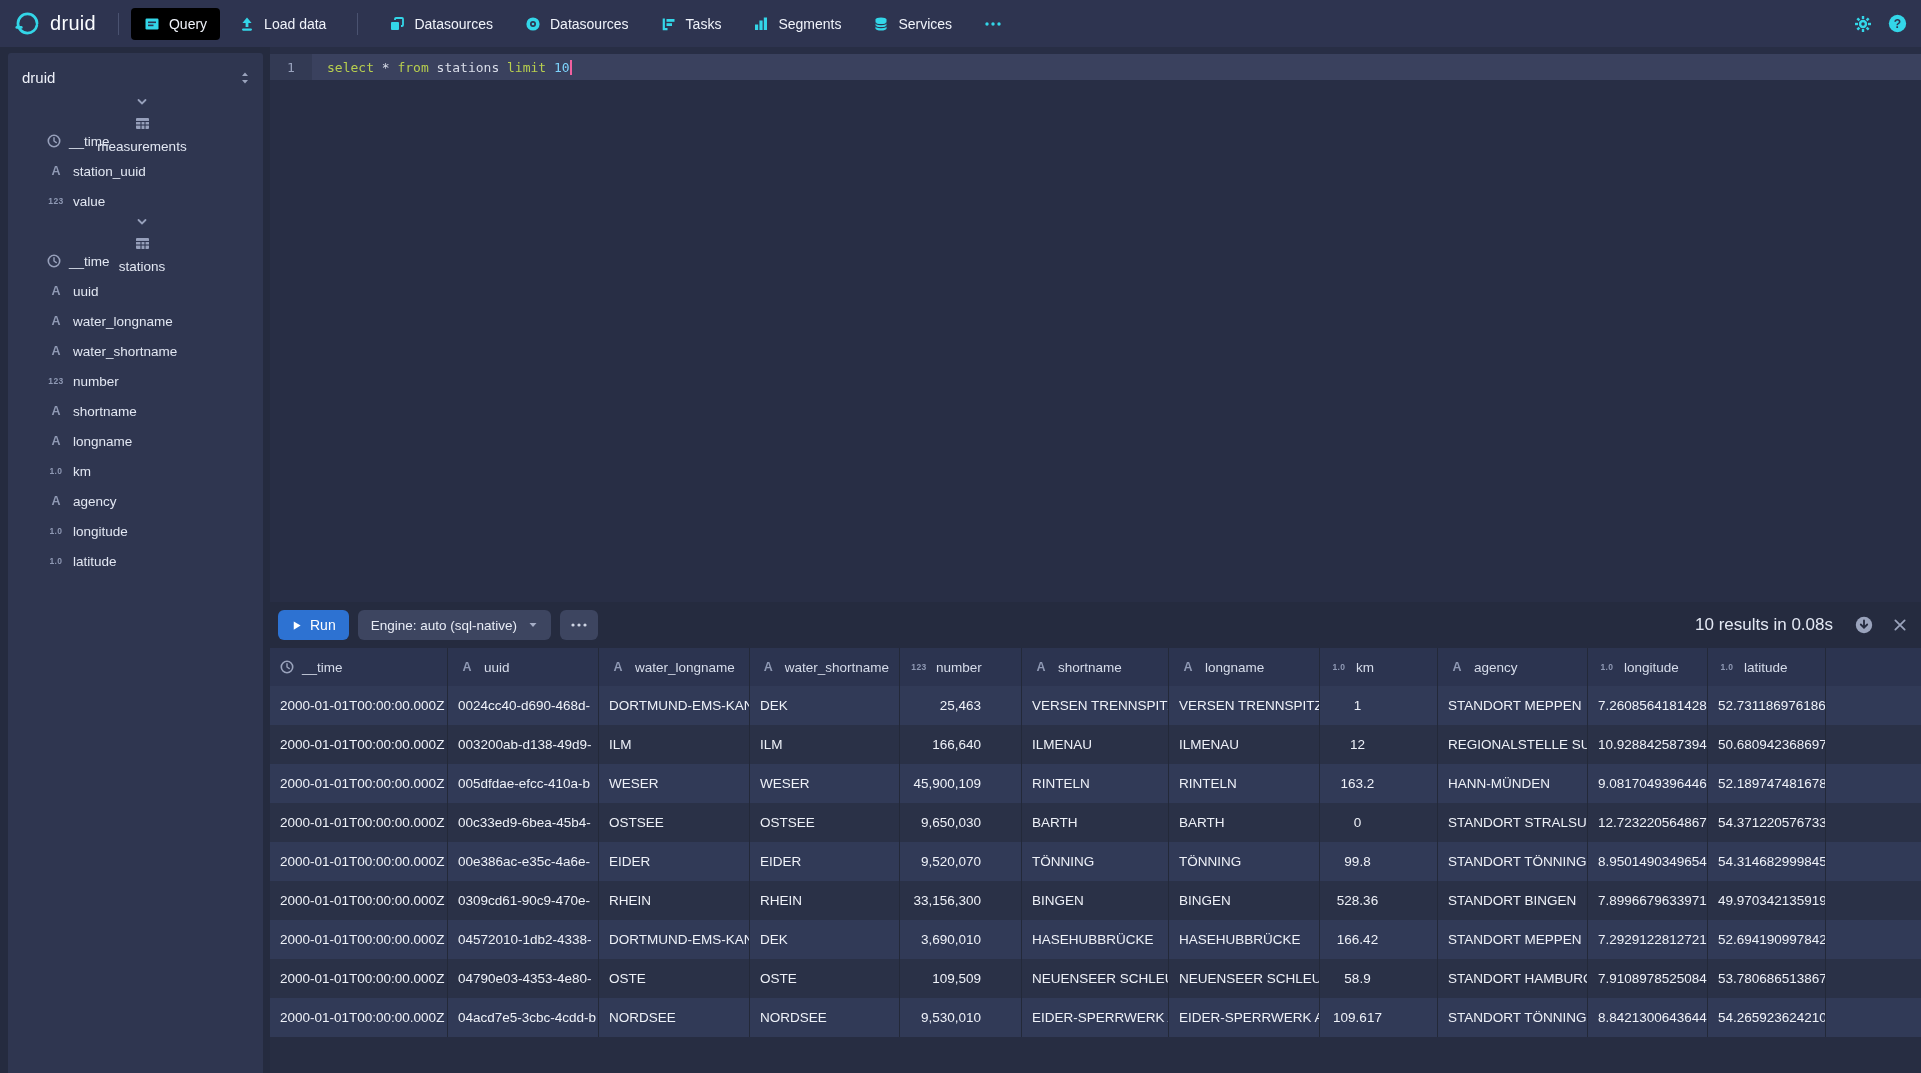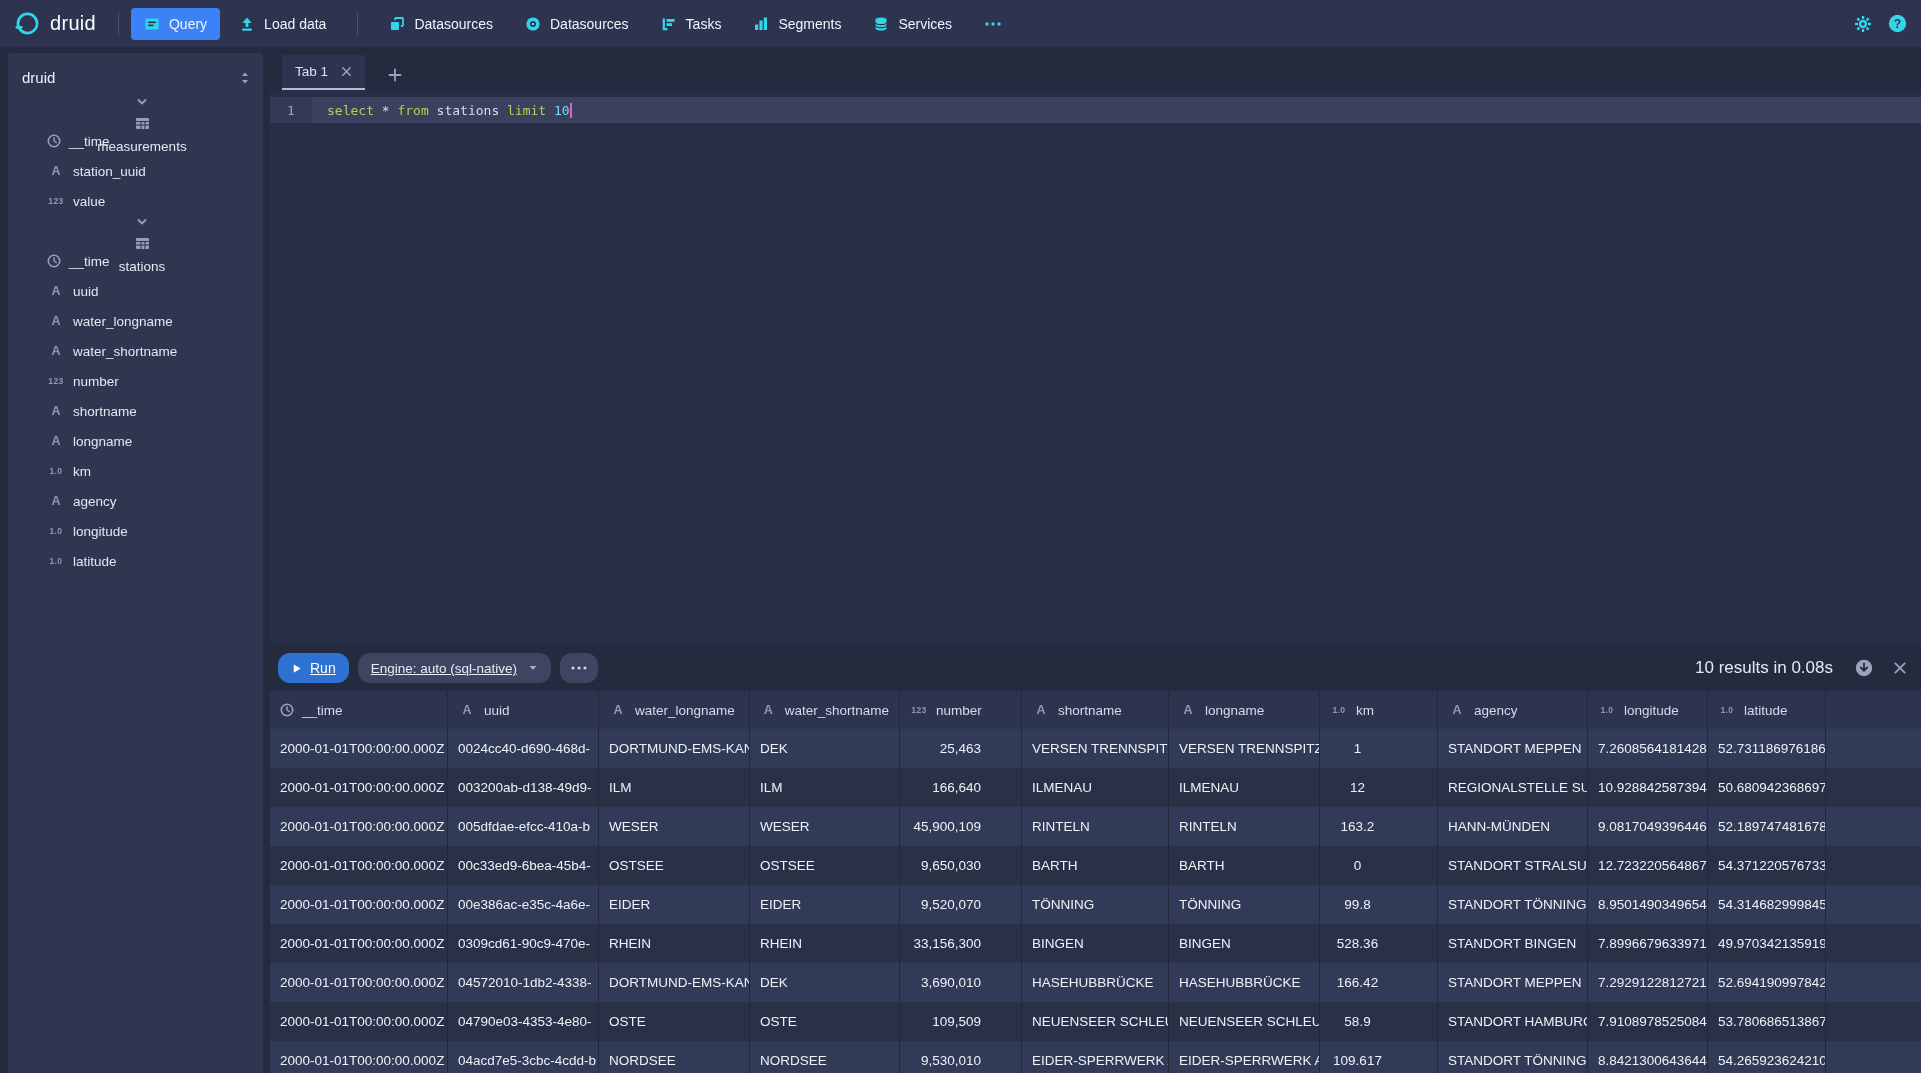--- a/index.html
+++ b/index.html
@@ -13,21 +13,21 @@
   
   .navbar{height:47px;background:#2e3450;display:flex;align-items:center;padding:0 14px;}
   .brand{display:flex;align-items:center;gap:9px;margin-right:10px;cursor:pointer;}
   .brand .icon{color:#33d6e8;}
   .brand-text{font-size:20px;color:#fbfdff;letter-spacing:.3px;}
   .nav-divider{width:1px;height:22px;background:#4a5270;margin:0 12px;}
   .nav-items{display:flex;align-items:center;gap:6px;}
   .nav-item{display:flex;align-items:center;gap:9px;padding:0 13px;height:32px;border-radius:4px;
     font-size:14px;color:#f0f3fa;cursor:pointer;white-space:nowrap;}
   .nav-item .icon{color:#33d6e8;}
-  .nav-item.active{background:#3b82f6;}
+  .nav-item.active{background:#000000;}
   .nav-right{margin-left:auto;display:flex;align-items:center;gap:16px;}
   .nav-icon-btn{color:#33d6e8;cursor:pointer;}
   
   .content{display:flex;height:1026px;}
   .sidebar{width:255px;min-width:255px;margin:6px 0 0 8px;background:#2f3650;border-radius:3px 3px 0 0;
     padding-top:10px;box-sizing:border-box;}
   .sidebar-header{display:flex;align-items:center;justify-content:space-between;
     padding:6px 12px 10px 14px;font-size:15px;color:#eef1f9;}
   .sidebar-header .icon{color:#9aa3bc;cursor:pointer;}
   .tree-row{display:flex;align-items:center;height:30px;font-size:13.5px;color:#e2e7f2;cursor:pointer;}
@@ -50,22 +50,22 @@
     font-family:"DejaVu Sans Mono",monospace;font-size:13px;}
   .ln{width:42px;min-width:42px;height:100%;display:flex;align-items:center;justify-content:center;
     background:#333a54;color:#99a2bd;}
   .code{padding-left:15px;white-space:pre;}
   .tok-kw{color:#b8cf4e;}
   .tok-pl{color:#d9dde9;}
   .tok-num{color:#7dd3fc;}
   .cursor{display:inline-block;width:2px;height:15px;background:#f0609f;vertical-align:text-bottom;}
   
   .runbar{height:46px;display:flex;align-items:center;gap:9px;padding:0 14px 0 8px;background:#252b3f;}
-  .btn{display:flex;align-items:center;gap:8px;height:30px;padding:0 13px;border:none;border-radius:12px;
-    background:#3d4560;color:#e8ecf6;font-size:13.5px;font-family:inherit;cursor:pointer;text-decoration:underline;}
+  .btn{display:flex;align-items:center;gap:8px;height:30px;padding:0 13px;border:none;border-radius:6px;
+    background:#3d4560;color:#e8ecf6;font-size:13.5px;font-family:inherit;cursor:pointer;}
   .btn.primary{background:#2d72d2;color:#fff;font-size:14px;}
   .btn .caret{color:#a6aec6;margin-left:3px;}
   .btn.more{width:38px;justify-content:center;color:#cfd5e4;padding:0;}
   .run-status{margin-left:auto;font-size:17px;color:#e4e9f4;margin-right:2px;}
   .rb-icon{color:#9aa3bc;cursor:pointer;margin-left:10px;}
   
   .results{flex:1;overflow:hidden;background:#272d42;}
   .thead{display:flex;height:38px;background:#2c3450;}
   .th{display:flex;align-items:center;gap:8px;padding:0 10px;box-sizing:border-box;
     font-size:13.5px;color:#d6dcea;border-right:1px solid #232939;white-space:nowrap;overflow:hidden;cursor:pointer;}
@@ -316,35 +316,20 @@
           <span>longitude</span>
         </div>
         <div class="tree-row child">
           <span class="dt n">1.0</span>
           <span>latitude</span>
         </div>
       </div>
   </aside>
 
   <div class="main">
-    <div class="tabbar">
-      <div class="tab">
-        <span>Tab 1</span>
-        <span class="icon">
-          <svg width="11" height="11" viewBox="0 0 12 12">
-              <path d="M2 2 L10 10 M10 2 L2 10" stroke="currentColor" stroke-width="1.6" stroke-linecap="round"></path>
-            </svg>
-        </span>
-      </div>
-      <div class="tab-add icon">
-        <svg width="14" height="14" viewBox="0 0 14 14">
-            <path d="M7 1.5 V12.5 M1.5 7 H12.5" stroke="currentColor" stroke-width="1.8" stroke-linecap="round"></path>
-          </svg>
-      </div>
-    </div>
 
     <div class="editor">
       <div class="code-line">
         <span class="ln">1</span>
         <span class="code" id="code-tokens"><span class="tok-kw">select</span><span class="tok-pl"> * </span><span class="tok-kw">from</span><span class="tok-pl"> stations </span><span class="tok-kw">limit</span><span class="tok-pl"> </span><span class="tok-num">10</span><span class="cursor"></span></span>
       </div>
     </div>
 
     <div class="runbar">
       <button class="btn primary">

